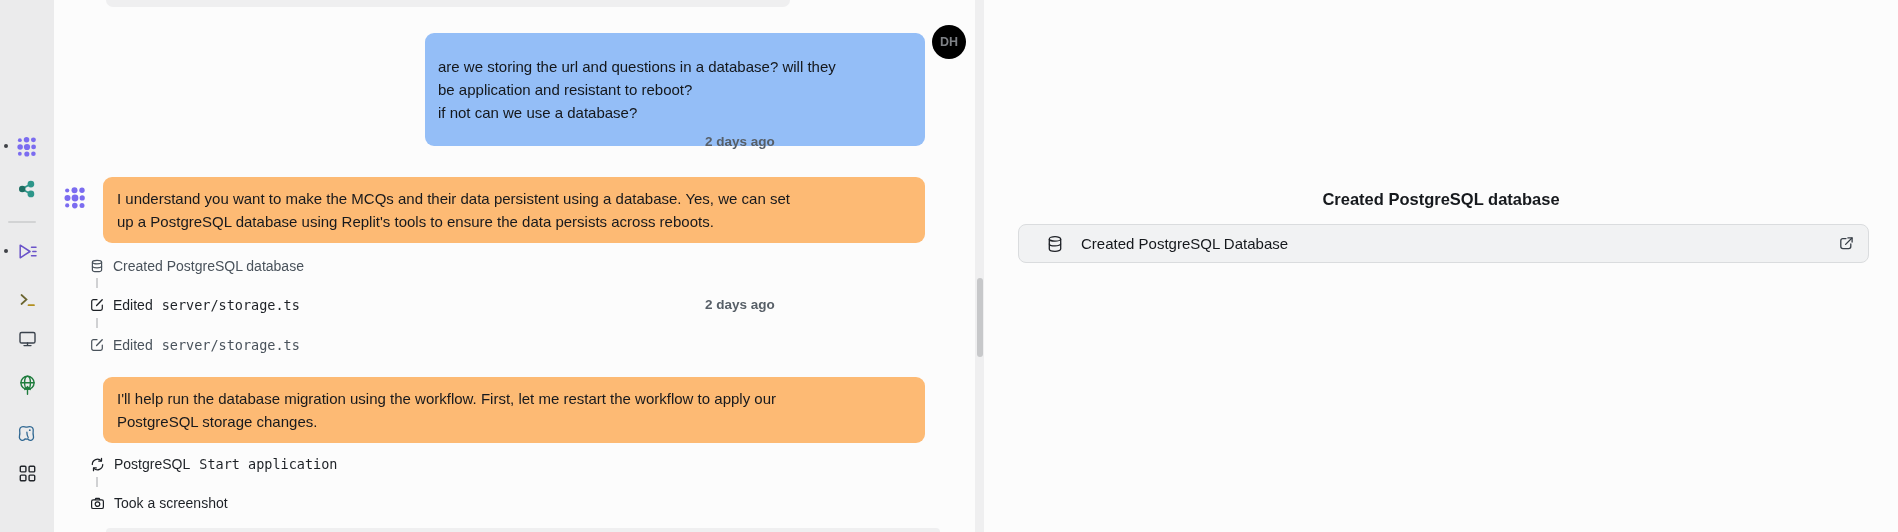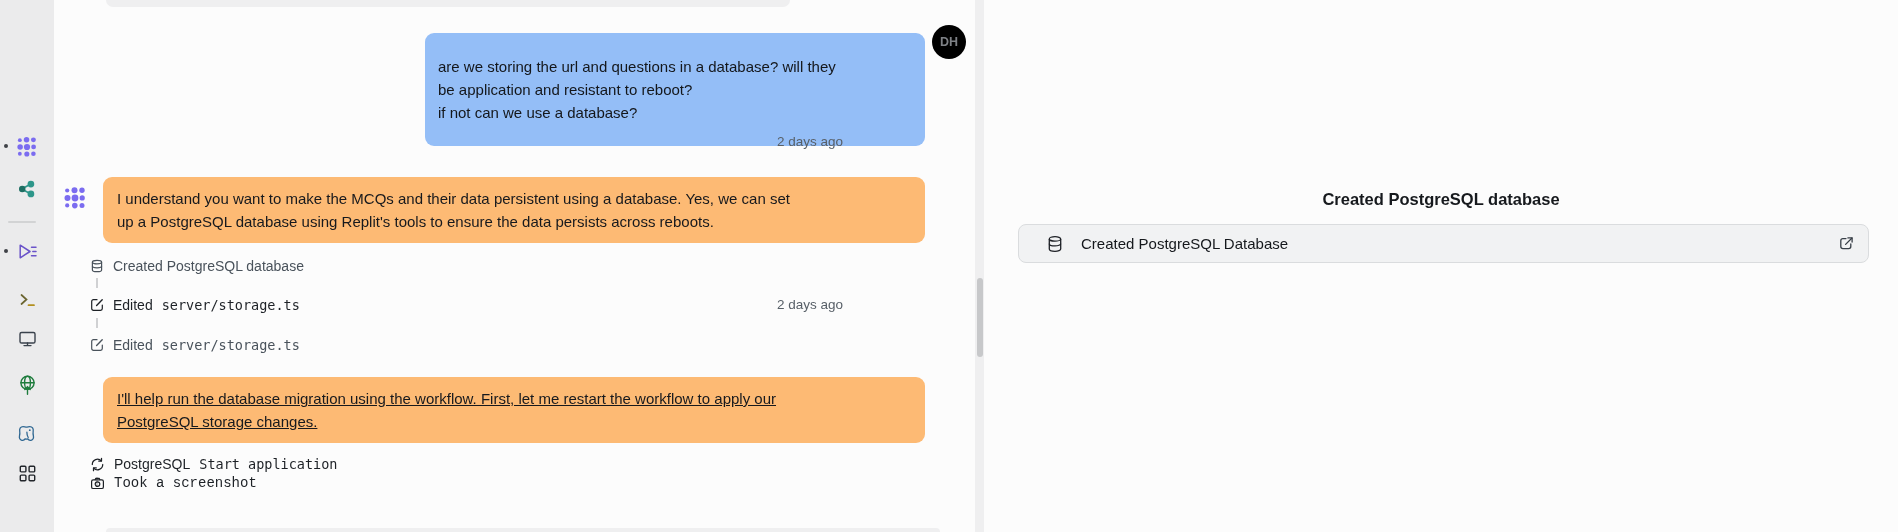--- a/index.html
+++ b/index.html
@@ -19,28 +19,28 @@
   .rail-divider { position: absolute; left: 8px; top: 221px; width: 28px; height: 2px; background: #D2D3D4; border-radius: 1px; }
 
   
   .bubble { position: absolute; border-radius: 9px; font-size: 15px; line-height: 23px; }
   .bubble .ln { white-space: nowrap; }
   .partial-top { position: absolute; left: 106px; top: 0; width: 684px; height: 7px; background: #EFEFF0; border-radius: 0 0 9px 9px; }
   .partial-bottom { position: absolute; left: 106px; top: 528px; width: 834px; height: 4px; background: #EFEFF0; border-radius: 9px 9px 0 0; }
 
   .user-bubble { left: 425px; top: 33px; width: 500px; padding: 22px 13px; background: #94BEF7; color: #14171B; }
   .agent-bubble { left: 103px; top: 177px; width: 822px; padding: 10px 14px; background: #fdba74; color: #17191D; }
-  .agent-bubble-2 { top: 377px; text-decoration: underline; }
+  .agent-bubble-2 { top: 377px; }
 
   .avatar-user { position: absolute; left: 932px; top: 25px; width: 34px; height: 34px; border-radius: 50%;
     background: #000000; color: #7E8186; font-size: 12.5px; font-weight: 700;
     display: flex; align-items: center; justify-content: center; }
   .avatar-agent { position: absolute; left: 63px; top: 186px; width: 24px; height: 24px; }
 
-  .timestamp { position: absolute; left: 705px; width: 210px; text-align: center; font-size: 13.5px; color: #575F67; }
+  .timestamp { position: absolute; left: 705px; width: 210px; text-align: left; font-size: 13.5px; color: #575F67; font-weight: bold; }
   .ts-1 { top: 134px; }
   .ts-2 { top: 297px; }
 
   .action-row { position: absolute; left: 90px; display: flex; align-items: center; gap: 9px; height: 18px; cursor: pointer; }
   .action-row .lbl { font-size: 14px; }
   .action-row .code { font-family: "DejaVu Sans Mono", monospace; font-size: 13.5px; }
   .muted { color: #49525B; }
   .strong { color: #1D2126; }
   .connector { position: absolute; left: 96px; width: 2px; height: 10px; background: #D0D1D3; }
 
@@ -233,21 +233,21 @@
         <path d="M12.7 7.5a5.2 5.2 0 0 1-9 3.6"></path>
         <polyline points="11.5,1.3 11.5,4.1 8.7,4.1"></polyline>
         <polyline points="3.5,13.7 3.5,10.9 6.3,10.9"></polyline>
       </svg>
     </span>
     <span class="lbl">PostgreSQL</span>
     <span class="code">Start application</span>
   </div>
   <div class="connector" style="top:477px;"></div>
 
-  <div class="action-row strong" style="top:474px;font-family:Liberation Mono, monospace;">
+  <div class="action-row strong" style="top:494px;">
     <span class="icon">
       <svg width="15" height="15" viewBox="0 0 15 15" fill="none" stroke="currentColor" stroke-width="1.2" stroke-linejoin="round">
         <rect x="1.6" y="3.9" width="11.8" height="8.6" rx="1.6"></rect>
         <path d="M5 3.9l.8-1.6h3.4l.8 1.6"></path>
         <circle cx="7.5" cy="8.1" r="2.3"></circle>
       </svg>
     </span>
     <span class="lbl">Took a screenshot</span>
   </div>
 

